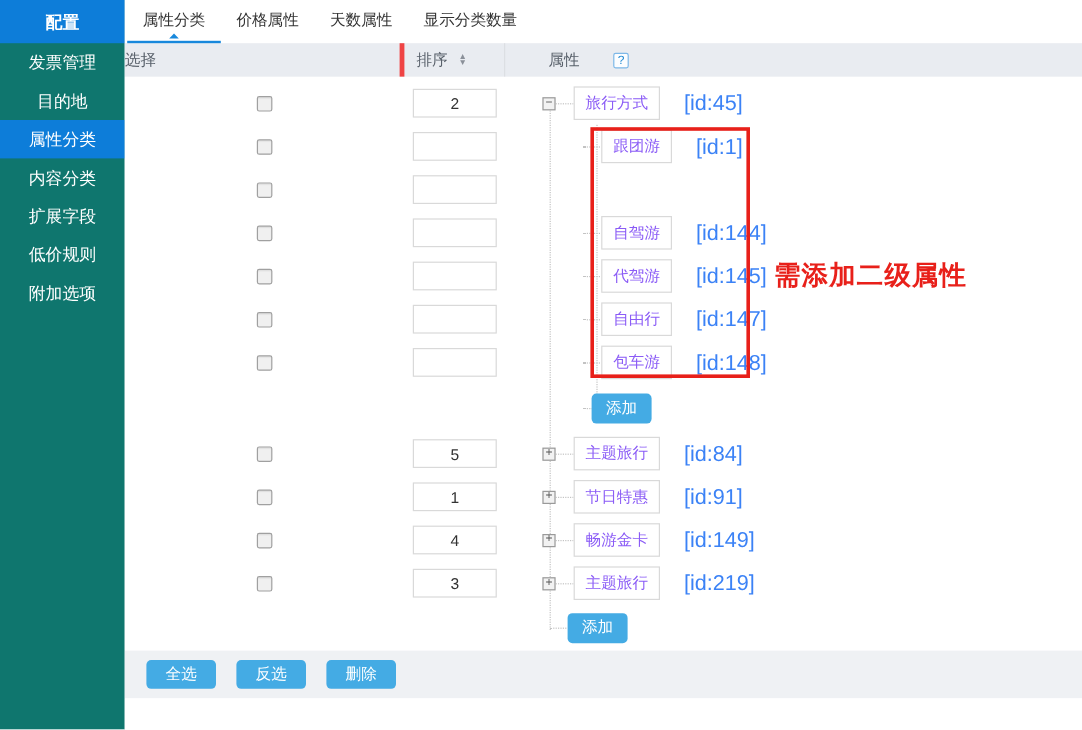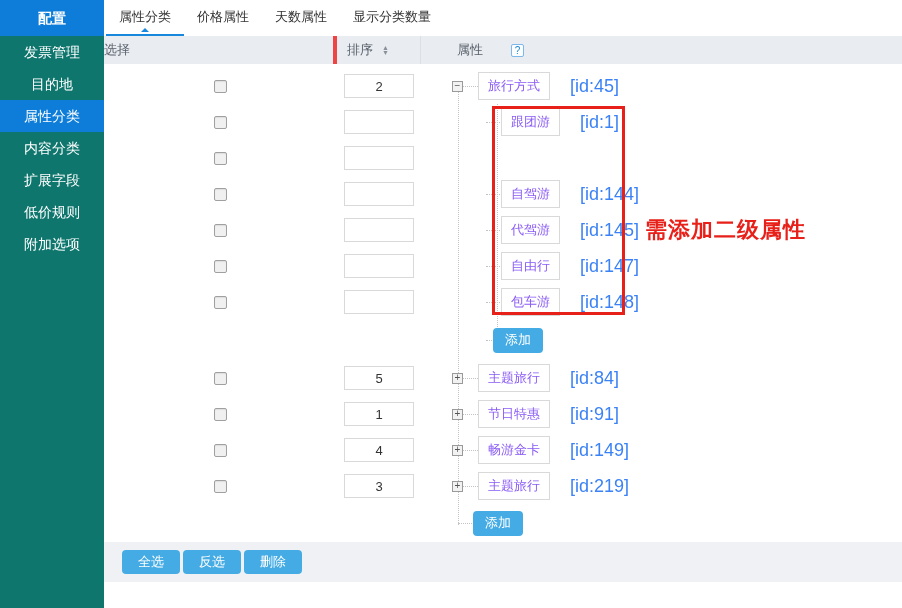--- a/index.html
+++ b/index.html
@@ -68,21 +68,21 @@
 
   .spine { position:absolute; width:0; border-left:1px dotted #c3c3c3; }
   .spine-root { left:354px; top:22px; height:439px; }
   .spine-child { left:393px; top:40px; height:237px; }
 
   .anno-box { position:absolute; left:388px; top:42px; width:133px; height:209px; border:3px solid #e8201a;
     pointer-events:none; z-index:2; }
   .anno-text { position:absolute; left:541px; top:128px; font-size:22px; font-weight:bold; letter-spacing:1px;
     color:#e8201a; font-family:"Liberation Serif", serif; z-index:2; white-space:nowrap;margin-top:23px; }
 
-  .footer { height:40px; background:#eff1f4; display:flex; align-items:center; padding-left:18px; gap:3px; }
+  .footer { height:40px; background:#eff1f4; display:flex; align-items:center; padding-left:18px; gap:17px; }
   .footer-btn { height:24px; min-width:58px; padding:0 16px; background:#44abe4; color:#fff; border:none;
     border-radius:4px; font-size:13px; font-family:inherit; cursor:pointer; }
   .filler { flex:1; background:#fff; }
 </style>
 </head>
 <body>
 
 <div class="app">
 
   <div class="sidebar">

